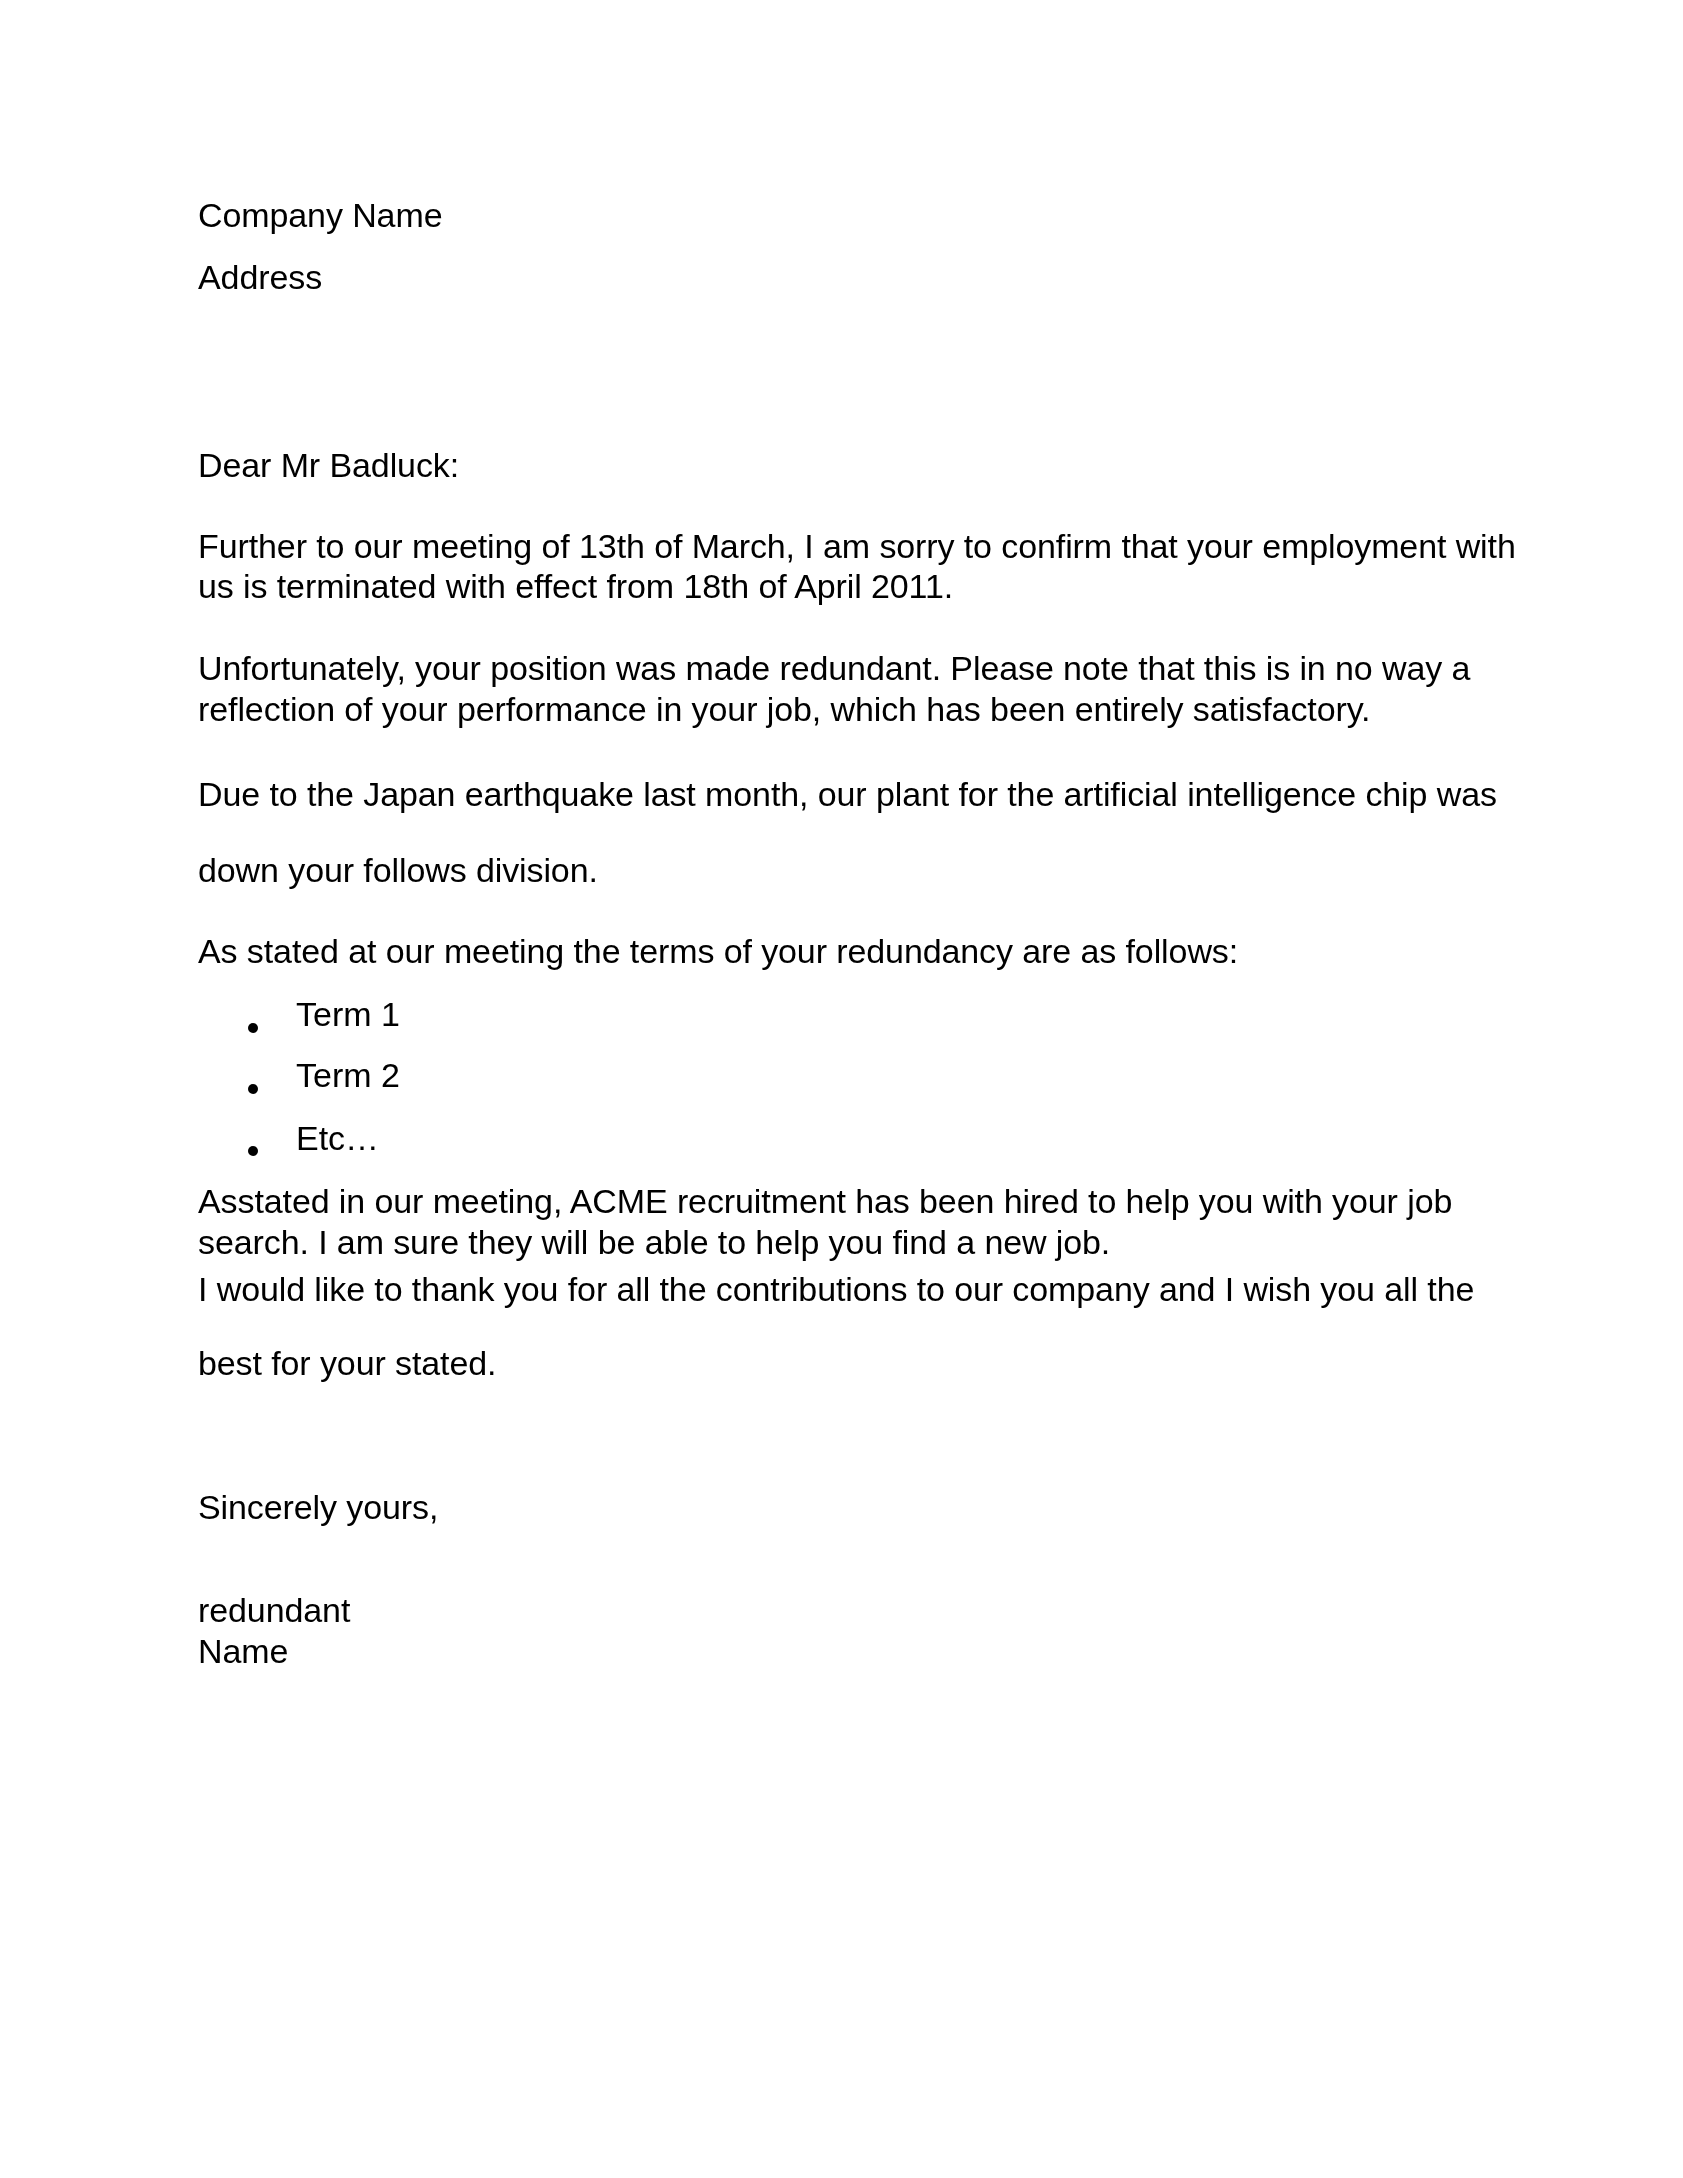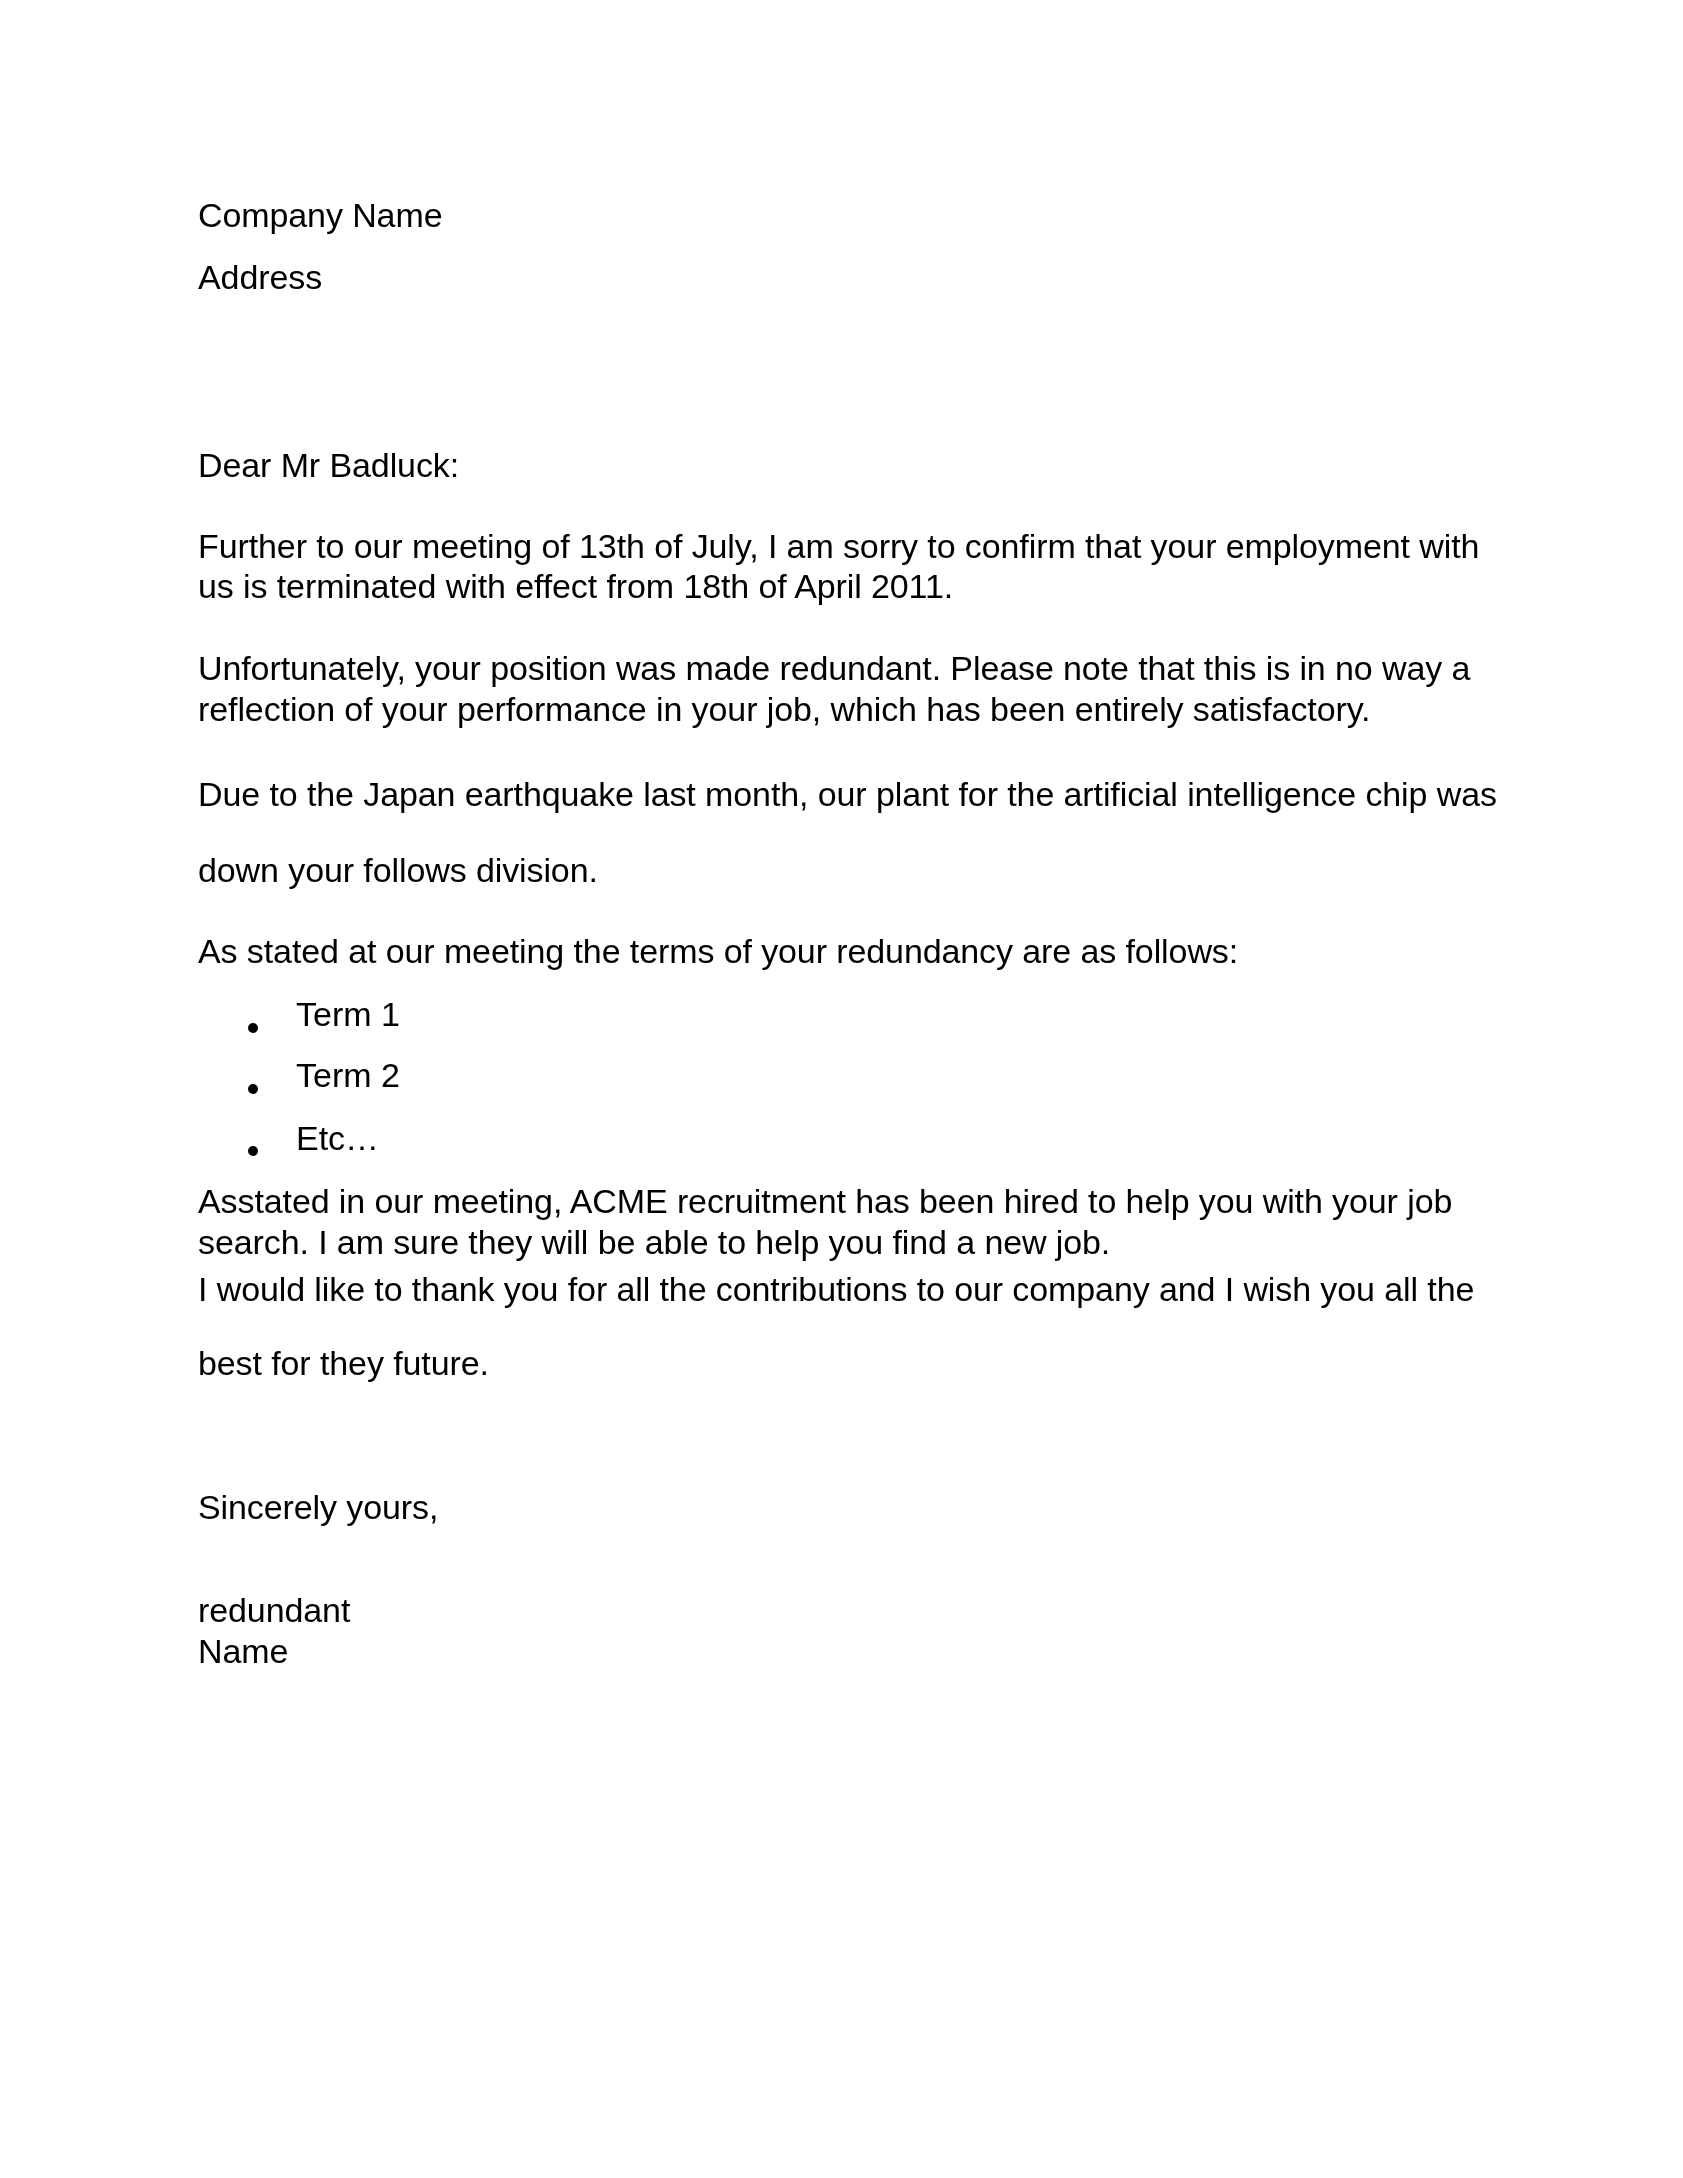--- a/index.html
+++ b/index.html
@@ -51,21 +51,21 @@
 </head>
 <body>
 
 <div class="page">
 
   <div class="line" style="top:195px;">Company Name</div>
   <div class="line" style="top:257px;">Address</div>
 
   <div class="line" style="top:445px;">Dear Mr Badluck:</div>
 
-  <div class="line" style="top:526px;">Further to our meeting of 13th of July, I am sorry to confirm that your employment with</div>
+  <div class="line" style="top:526px;">Further to our meeting of 13th of March, I am sorry to confirm that your employment with</div>
   <div class="line" style="top:566px;">us is terminated with effect from 18th of April 2011.</div>
 
   <div class="line" style="top:648px;">Unfortunately, your position was made redundant. Please note that this is in no way a</div>
   <div class="line" style="top:689px;text-align:right;">reflection of your performance in your job, which has been entirely satisfactory.</div>
 
   <div class="line" style="top:774px;">Due to the Japan earthquake last month, our plant for the artificial intelligence chip was</div>
   <div class="line" style="top:850px;">down your follows division.</div>
 
   <div class="line" style="top:931px;">As stated at our meeting the terms of your redundancy are as follows:</div>
 
@@ -81,20 +81,20 @@
     <div>
       <span class="bullet-dot" style="top:1146px;"></span>
       <span class="bullet-text" style="top:1118px;">Etc…</span>
     </div>
   </div>
 
   <div class="line" style="top:1181px;">Asstated in our meeting, ACME recruitment has been hired to help you with your job</div>
   <div class="line" style="top:1222px;">search. I am sure they will be able to help you find a new job.</div>
 
   <div class="line" style="top:1269px;">I would like to thank you for all the contributions to our company and I wish you all the</div>
-  <div class="line" style="top:1343px;">best for they future.</div>
+  <div class="line" style="top:1343px;">best for your stated.</div>
 
   <div class="line" style="top:1487px;">Sincerely yours,</div>
   <div class="line" style="top:1631px;">Name</div>
   <div class="line" style="top:1590px;">redundant</div>
 
 </div>
 
 
 </body></html>

